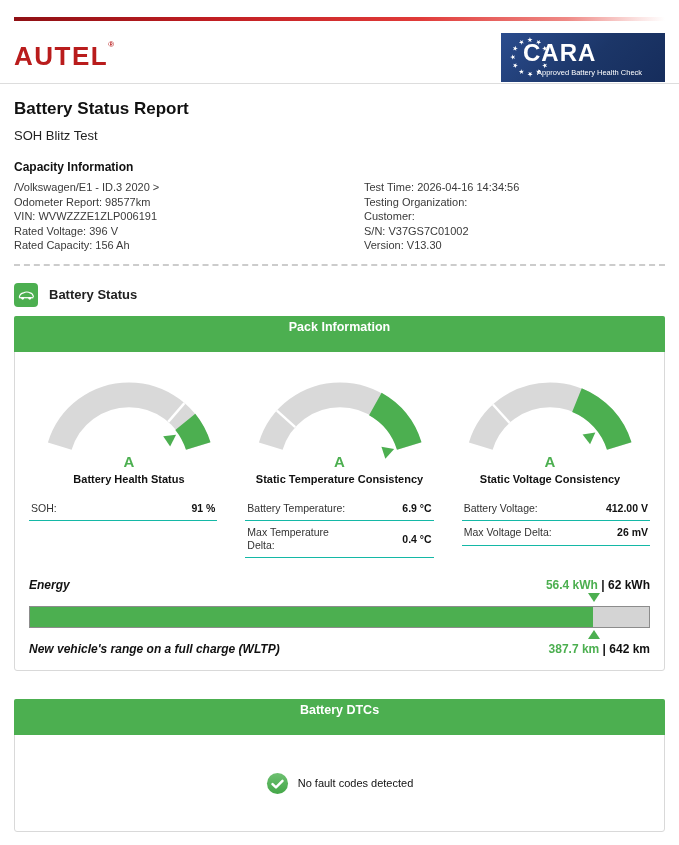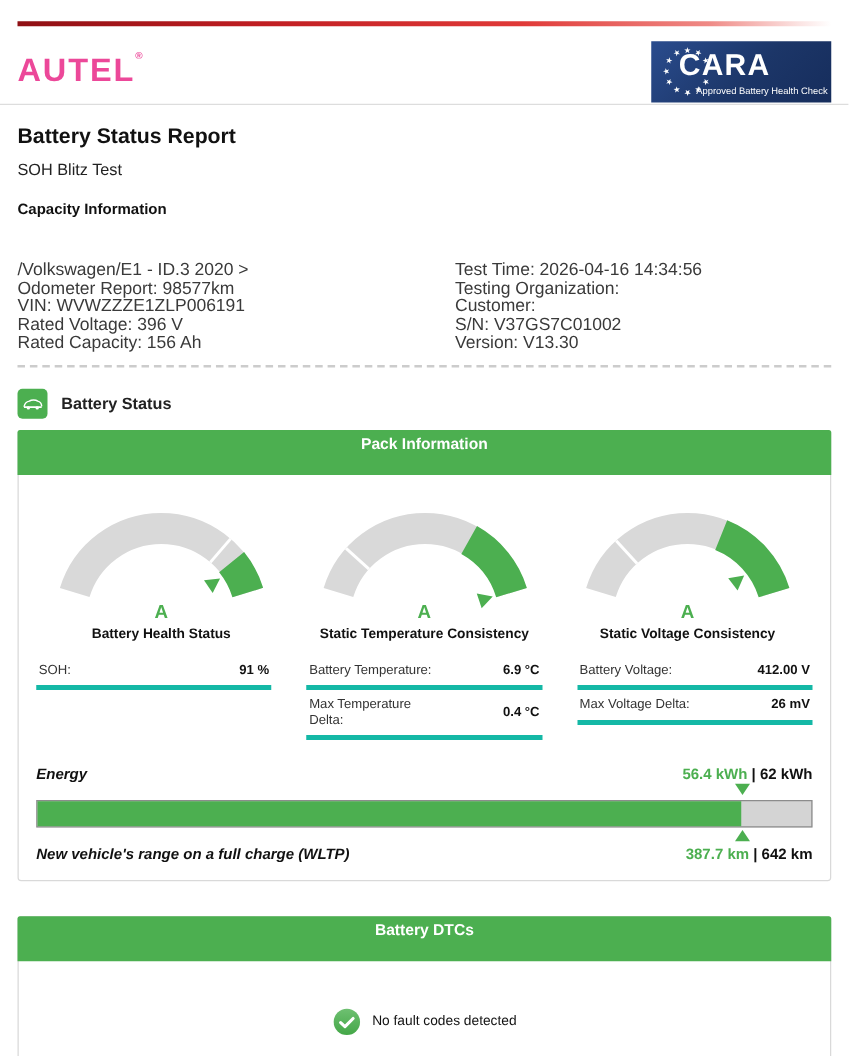--- a/index.html
+++ b/index.html
@@ -3,37 +3,37 @@
 <meta charset="utf-8">
 <style>
   * { margin:0; padding:0; box-sizing:border-box; }
   body { background:#fff; font-family:"Liberation Sans", sans-serif; }
   .page { width:679px; height:845px; background:#fff; overflow:hidden; position:relative; }
 
   
   .topbar { height:4px; margin:17px 14px 0 14px;
     background:linear-gradient(90deg,#8f1014 0%,#c01e22 30%,#e03a38 62%,#ef8a86 85%,#fbe3e2 96%,#fff 100%); }
   .hdr { display:flex; justify-content:space-between; align-items:flex-end; margin:0 14px; height:62px; }
-  .brand { color:#ec4899; font-weight:bold; font-size:26px; letter-spacing:1.5px; line-height:1; margin-bottom:14px; }
+  .brand { color:#b91c1c; font-weight:bold; font-size:26px; letter-spacing:1.5px; line-height:1; margin-bottom:14px; }
   .brand sup { font-size:8px; letter-spacing:0; vertical-align:18px; }
-  .cara { width:144px; height:49px; background:linear-gradient(135deg,#2a4c8e 0%,#1c3668 55%,#162d5c 100%);
+  .cara { width:164px; height:49px; background:linear-gradient(135deg,#2a4c8e 0%,#1c3668 55%,#162d5c 100%);
     position:relative; color:#fff; overflow:hidden; margin-bottom:1px; }
   .star-ring { position:absolute; left:8px; top:3px; width:42px; height:42px; }
   .star { position:absolute; left:50%; top:50%; width:0; height:0; }
   .star::before { content:"★"; color:#fff; font-size:6.5px; position:absolute; left:-3px; top:-4px; }
   .cara-title { position:absolute; left:22px; top:6px; font-size:24px; font-weight:bold; letter-spacing:1px; }
   .cara-sub { position:absolute; left:36px; bottom:5px; font-size:7.5px; white-space:nowrap; }
   .hdr-rule { border-top:1px solid #ddd; }
 
   .content { padding:0 14px; }
   .rpt-title { font-size:17px; font-weight:bold; color:#111; margin-top:15px; }
   .rpt-sub { font-size:13px; color:#222; margin-top:9px; }
   .vi-head { font-size:12px; font-weight:bold; color:#111; margin-top:17px; }
   .vi-cols { display:flex; margin-top:6px; }
-  .vi-col { font-size:14px; color:#3a3a3a; line-height:14.5px;margin-top:28px; }
+  .vi-col { font-size:11px; color:#3a3a3a; line-height:14.5px; }
   .vi-col.left { width:350px; }
   .dashed { border-top:2px dashed #ccc; margin-top:11px; }
 
   .bs-row { display:flex; align-items:center; margin-top:17px; }
   .bs-icon { width:24px; height:24px; border-radius:4px; background:#4caf50; display:flex; align-items:center; justify-content:center; }
   .bs-label { font-size:13px; font-weight:600; color:#222; margin-left:11px; }
 
   .panel { border:1px solid #d9d9d9; border-radius:3px; margin-top:9px; background:#fff; }
   .panel-hd { background:#4caf50; color:#fff; font-size:12.5px; font-weight:bold; text-align:center;
     height:36px; line-height:23px; border-radius:2px 2px 0 0; margin:-1px -1px 0 -1px; }
@@ -41,21 +41,21 @@
 
   .gauges { display:flex; justify-content:space-between; padding-top:16px; }
   .gauge { width:200px; text-align:center; }
   .gauge svg { width:200px; height:107px; display:block; }
   .gauge-grade { color:#4caf50; font-size:15px; font-weight:bold; margin-top:-22px; }
   .gauge-label { font-size:11px; font-weight:600; color:#111; margin-top:3px; }
 
   .stats { display:flex; gap:28px; margin-top:12px; }
   .stat-col { flex:1; }
   .stat-row { display:flex; justify-content:space-between; align-items:center;
-    border-bottom:4px solid #14b8a6; padding:5px 2px 6px 2px; min-height:24px; }
+    border-bottom:1px solid #14b8a6; padding:5px 2px 6px 2px; min-height:24px; }
   .stat-label { font-size:10.5px; color:#333; max-width:62%; line-height:12.5px; }
   .stat-value { font-size:10.5px; font-weight:bold; color:#111; white-space:nowrap; }
 
   .energy { margin-top:20px; }
   .e-row { display:flex; justify-content:space-between; align-items:baseline; }
   .e-label { font-size:12px; font-weight:bold; color:#111;font-style:italic; }
   .e-val { font-size:12px; font-weight:bold; color:#111; }
   .e-val .cur { color:#4caf50; }
   .marker-track { position:relative; height:12px; }
   .tri-down { position:absolute; margin-left:-6px; width:0; height:0; top:1px;

